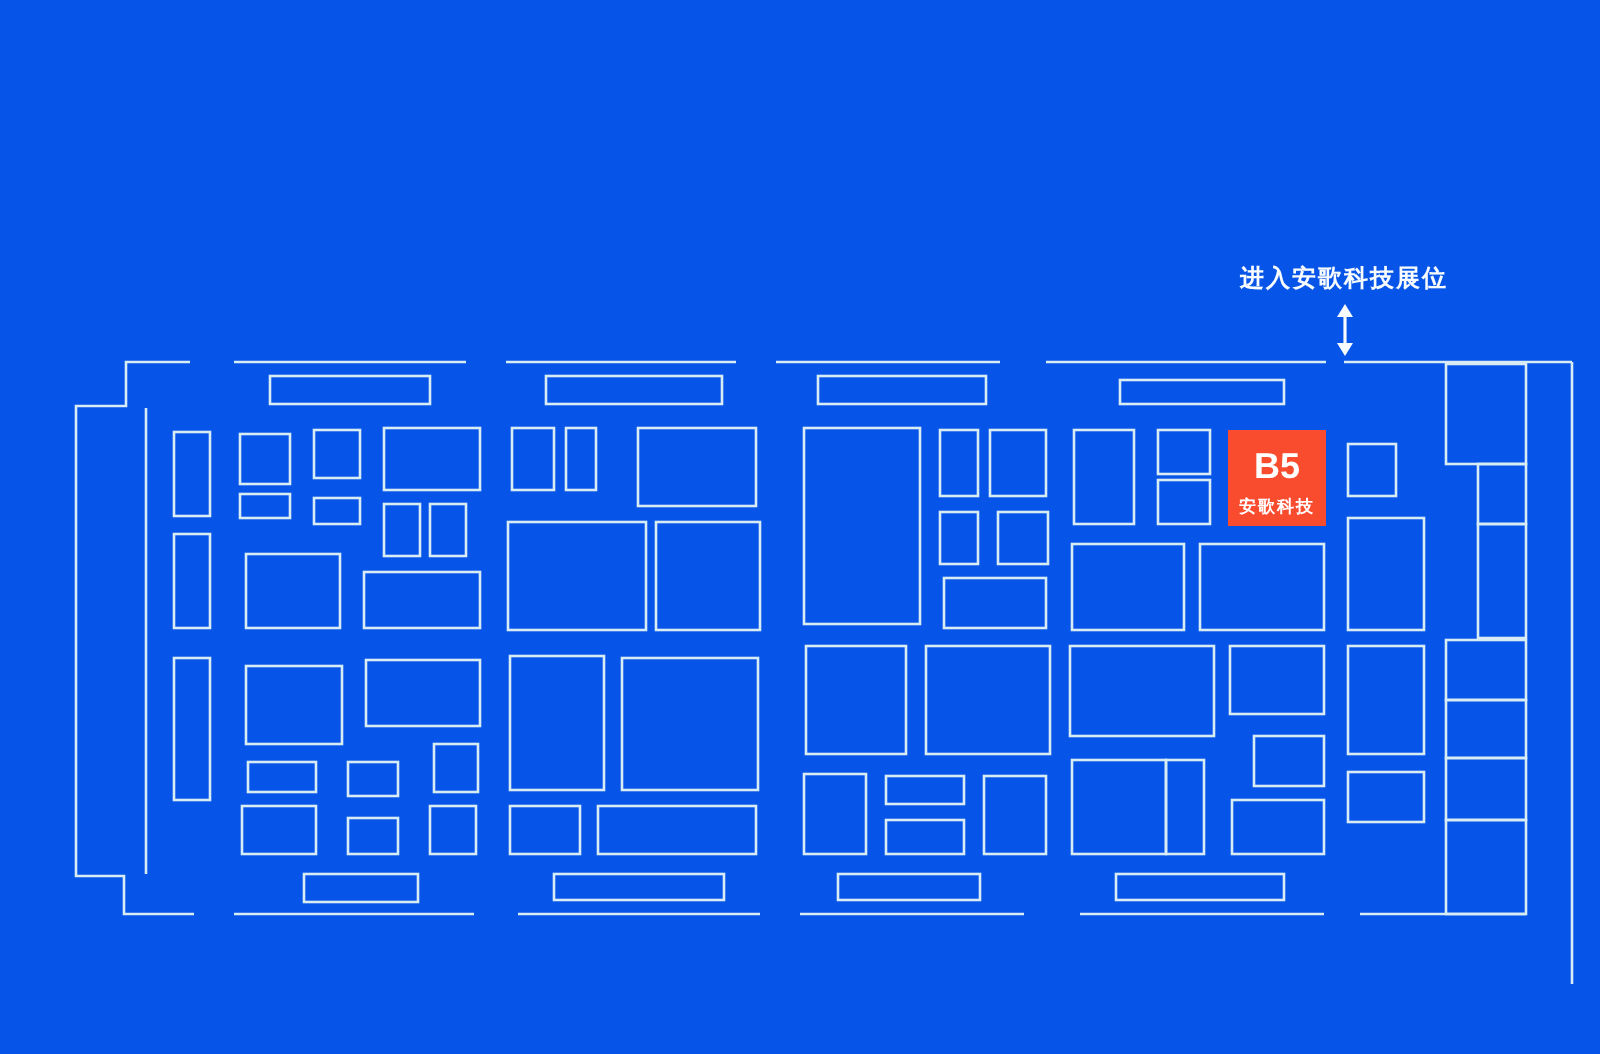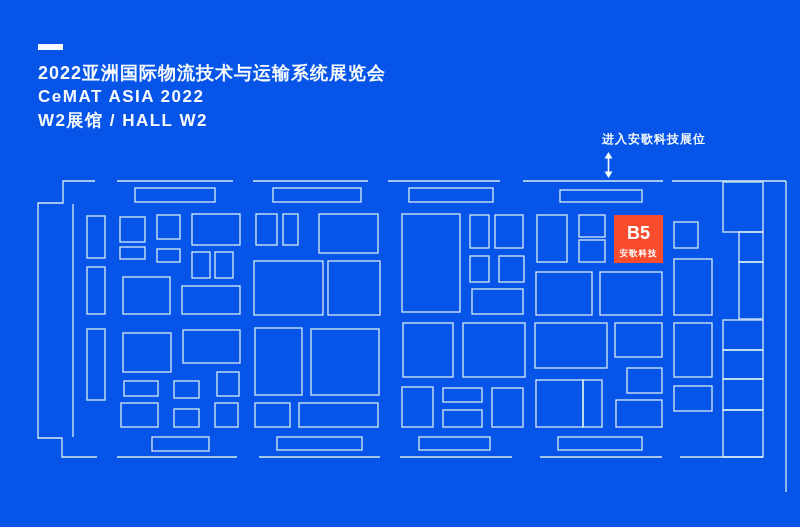--- a/index.html
+++ b/index.html
@@ -21,21 +21,21 @@
     font-size:18px;font-weight:bold;letter-spacing:1px;line-height:24px;
   }
   .subtitle{
     font-size:17px;font-weight:bold;letter-spacing:1.5px;line-height:24px;
   }
   .hall{
     font-size:17px;font-weight:bold;letter-spacing:1.5px;line-height:24px;
   }
   .annotation{
     position:absolute;left:602px;top:131px;width:140px;
-    display:flex;flex-direction:column;
+    display:flex;flex-direction:column;align-items:center;
     color:#F7FBFD;
   }
   .annotation-label{
     font-size:12px;font-weight:bold;letter-spacing:1px;white-space:nowrap;
   }
   .annotation .arrow{margin-top:4px;}
   svg.plan{position:absolute;left:0;top:0;}
 </style>
 </head>
 <body>
@@ -127,26 +127,20 @@
       <rect x="723" y="350" width="40" height="29" fill="none" stroke="#D8ECF4" stroke-width="1.3"></rect>
       <rect x="723" y="379" width="40" height="31" fill="none" stroke="#D8ECF4" stroke-width="1.3"></rect>
       <rect x="723" y="410" width="40" height="47" fill="none" stroke="#D8ECF4" stroke-width="1.3"></rect>
       <g>
         <rect x="614" y="215" width="49" height="48" fill="#F94B2D"></rect>
         <text x="638.5" y="239" text-anchor="middle" fill="#FFFFFF" font-size="18" font-weight="bold">B5</text>
         <text x="638.5" y="256" text-anchor="middle" fill="#FFFFFF" font-size="8.5" font-weight="bold" letter-spacing="1">安歌科技</text>
       </g>
     </svg>
 
-  <div class="header">
-    <div class="accent-dash"></div>
-    <div class="title">2022亚洲国际物流技术与运输系统展览会</div>
-    <div class="subtitle">CeMAT ASIA 2022</div>
-    <div class="hall">W2展馆 / HALL W2</div>
-  </div>
 
   <div class="annotation">
     <div class="annotation-label">进入安歌科技展位</div>
     <svg class="arrow" width="13" height="26" viewBox="0 0 13 26">
       <line x1="6.5" y1="5" x2="6.5" y2="21" stroke="#F7FBFD" stroke-width="1.6"></line>
       <polygon points="6.5,0 2.5,6.5 10.5,6.5" fill="#F7FBFD"></polygon>
       <polygon points="6.5,26 2.5,19.5 10.5,19.5" fill="#F7FBFD"></polygon>
     </svg>
   </div>
 

